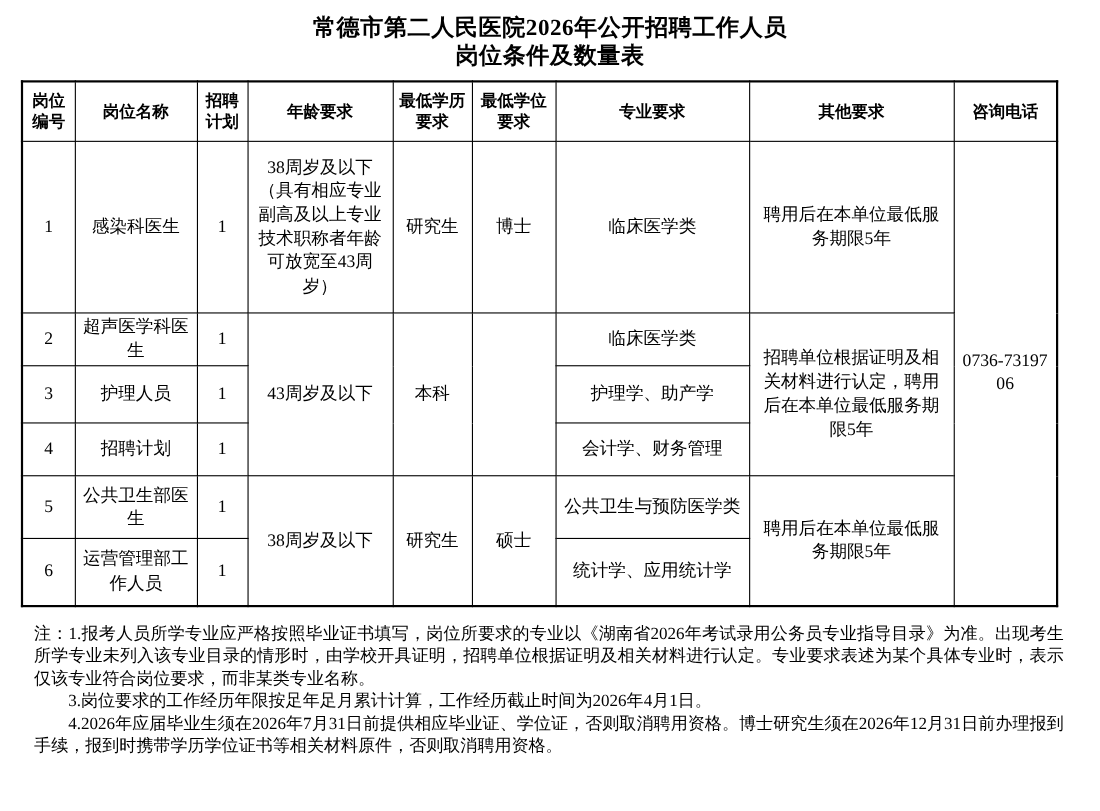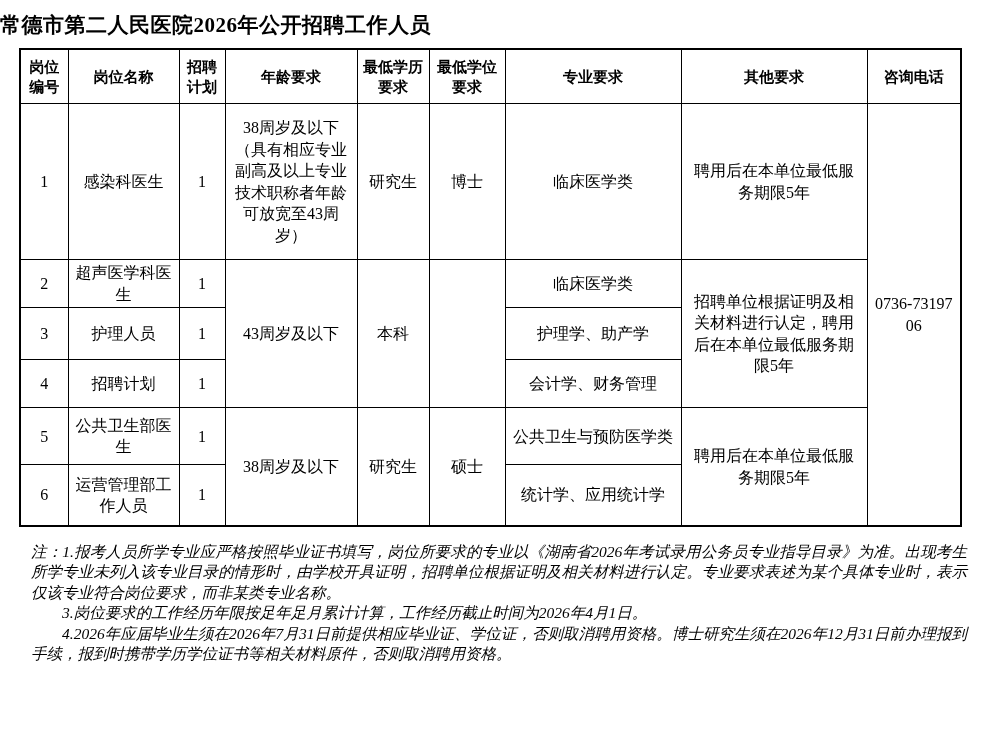--- a/index.html
+++ b/index.html
@@ -2,21 +2,21 @@
 <html lang="zh"><head>
 <meta charset="utf-8">
 <style>
   html,body{margin:0;padding:0;}
   body{
     width:1000px;height:737px;background:#ffffff;color:#000;
     font-family:"Liberation Serif","DejaVu Serif",serif;
     position:relative;overflow:hidden;
   }
   .title{
-    padding-top:13px;font-weight:bold;
+    text-align:center;padding-top:13px;font-weight:bold;
     font-size:21px;line-height:1.18;letter-spacing:0.5px;
   }
   .title div{white-space:nowrap;}
   table.recruit{
     border-collapse:collapse;table-layout:fixed;
     margin:10px 28px 0 19px;width:941px;
     border:2px solid #000;
   }
   table.recruit th,table.recruit td{
     border:1.5px solid #000;
@@ -33,31 +33,31 @@
   tr.r2{height:47px;}
   tr.r3{height:52px;}
   tr.r4{height:48px;}
   tr.r5{height:57px;}
   tr.r6{height:61px;}
   td.agecell{padding:2px 7px;}
   td.phonecell{font-size:15px;letter-spacing:0;}
   .notes{
     margin:15px 30px 0 31px;width:936px;
     font-size:15.5px;line-height:1.32;
-    font-style:italic;
     text-align:justify;
   }
   .notes p{margin:0 0 0 0;}
   .notes p.indent{text-indent:2em;}
 </style>
 </head>
 <body>
 
 <div class="title">
   <div>常德市第二人民医院2026年公开招聘工作人员</div>
+  <div>岗位条件及数量表</div>
 </div>
 
 <table class="recruit">
   <colgroup>
     <col style="width:48px">
       <col style="width:111px">
       <col style="width:46px">
     <col style="width:132px">
       <col style="width:72px">
       <col style="width:76px">

